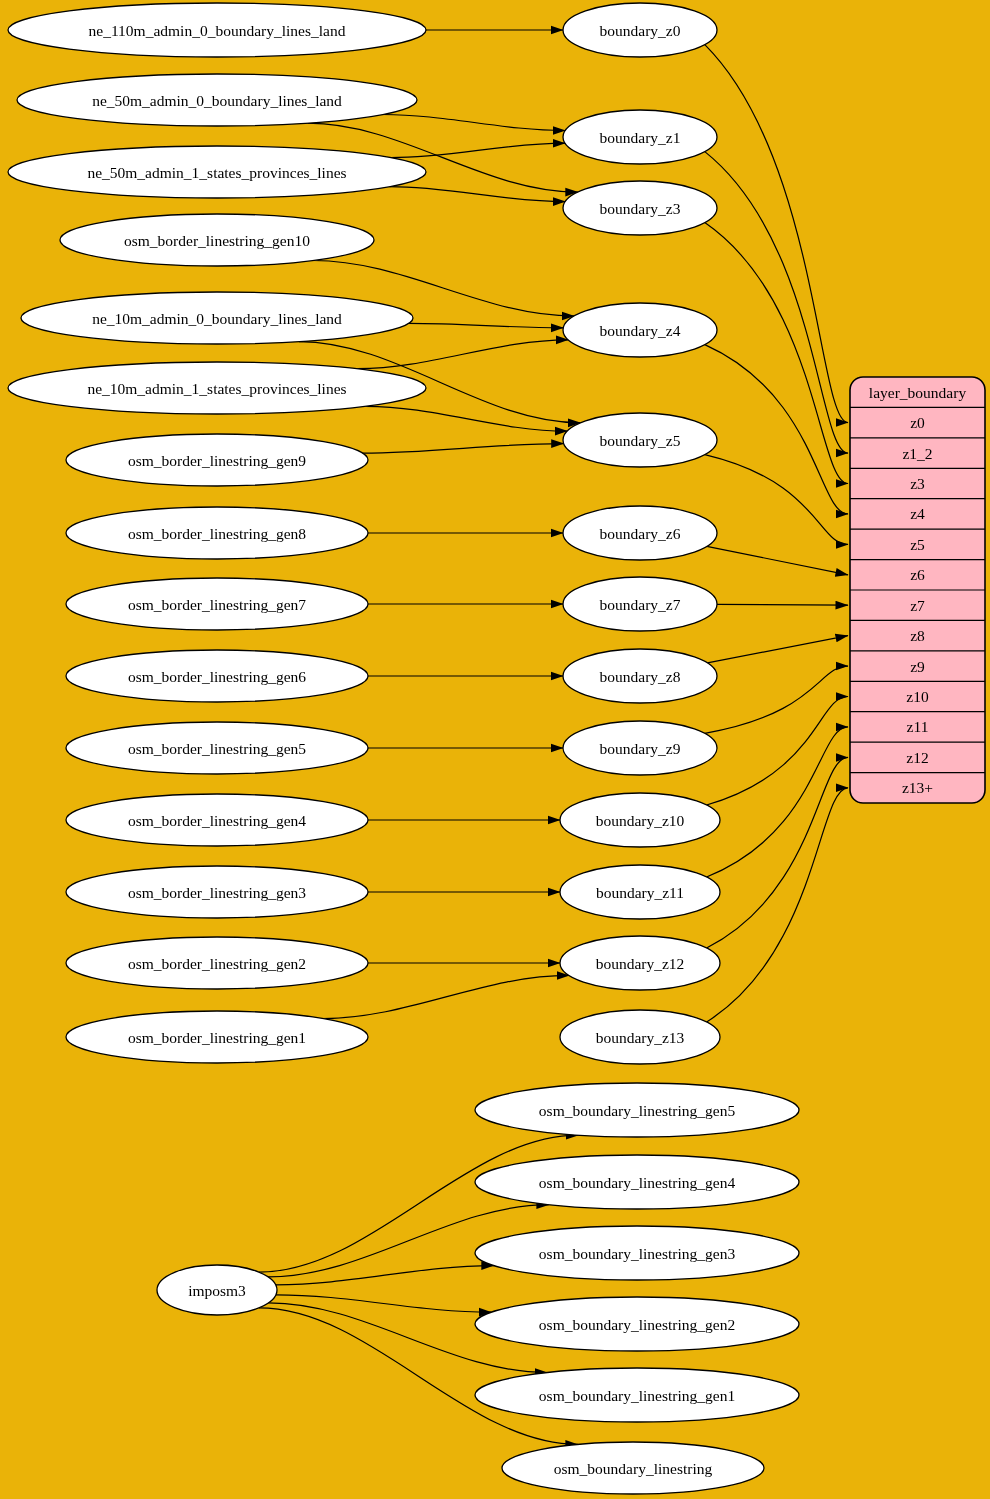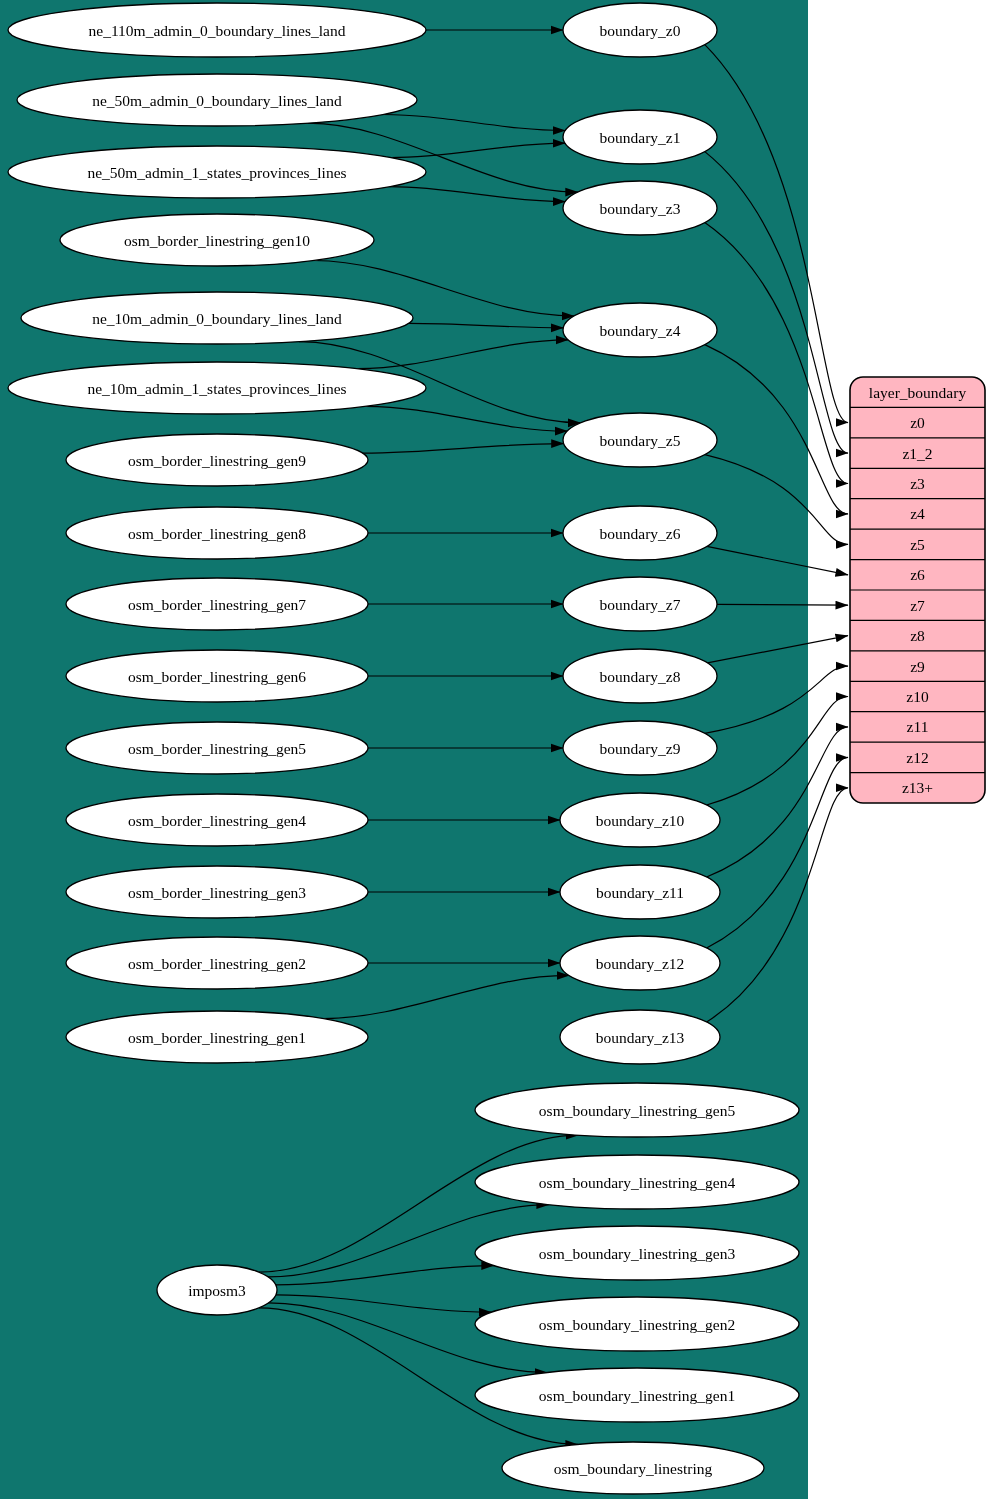--- a/index.html
+++ b/index.html
@@ -1,23 +1,23 @@
 <!DOCTYPE html>
 <html><head>
 <meta charset="utf-8">
 <style>
   html, body {
     margin: 0;
     padding: 0;
     background: #ffffff;
   }
   #canvas-wrap {
-    width: 808px;
+    width: 990px;
     height: 1499px;
-    background: #0f766e;
+    background: #eab308;
     position: relative;
   }
   svg text {
     font-family: "Liberation Serif", "DejaVu Serif", serif;
     font-size: 15.5px;
     fill: #000000;
     text-anchor: middle;
   }
   .node-ellipse {
     fill: #ffffff;

